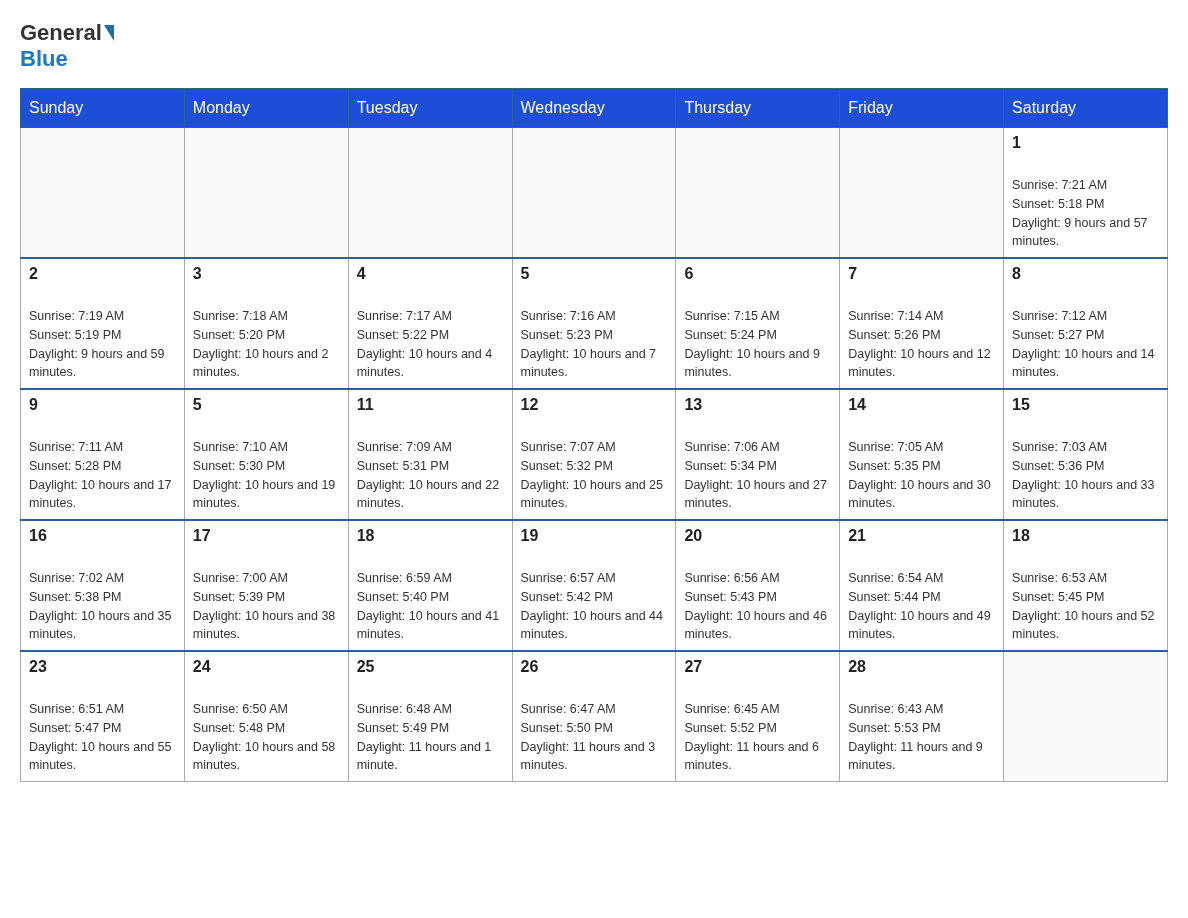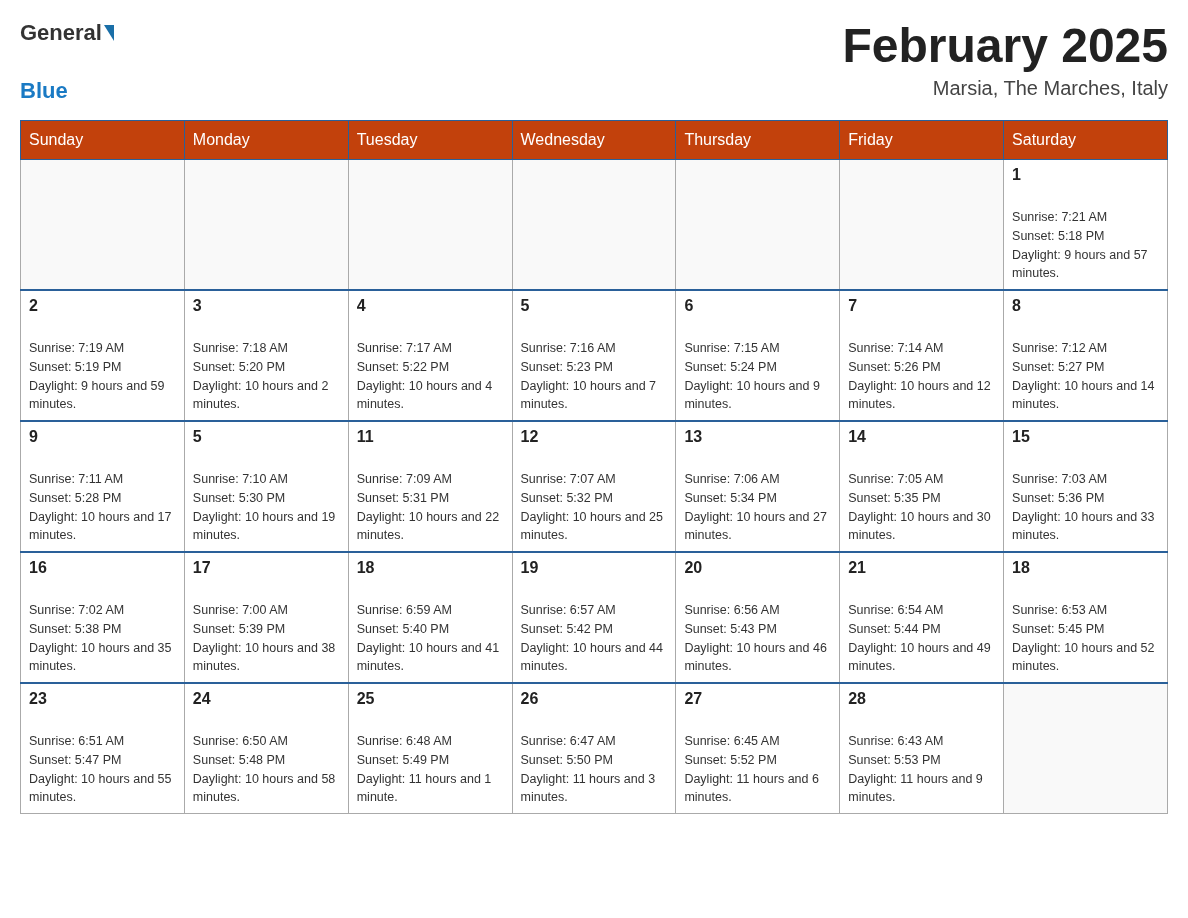--- a/index.html
+++ b/index.html
@@ -13,21 +13,20 @@
     .header {
       display: flex;
       justify-content: space-between;
       align-items: flex-start;
       margin-bottom: 16px;
     }
     .logo {
       display: flex;
       flex-direction: column;
       align-items: flex-start;
-      gap: 32px;
     }
     .logo-text {
       display: flex;
       align-items: center;
       font-size: 22px;
       font-weight: bold;
       color: #333;
     }
     .logo-general { color: #333; }
     .logo-arrow {
@@ -57,21 +56,21 @@
       font-size: 20px;
       color: #444;
       margin-top: 4px;
     }
     .calendar {
       width: 100%;
       border-collapse: collapse;
       border: 1px solid #888;
     }
     .calendar thead tr th {
-      background-color: #c2410c;
+      background-color: #1d4ed8;
       color: #fff;
       padding: 10px 8px;
       text-align: left;
       font-size: 16px;
       font-weight: normal;
       border: 1px solid #2a6099;
     }
     .calendar tbody tr td {
       vertical-align: top;
       border: 1px solid #aaa;
@@ -105,24 +104,20 @@
 </head>
 <body>
 
 <div class="header">
   <div class="logo">
     <div class="logo-text">
       <span class="logo-general">General</span>
       <span class="logo-arrow"></span>
     </div>
     <span class="logo-blue">Blue</span>
-  </div>
-  <div class="title-block">
-    <div class="month-title">February 2025</div>
-    <div class="location-title">Marsia, The Marches, Italy</div>
   </div>
 </div>
 
 <table class="calendar">
   <thead>
     <tr>
     <th>Sunday</th>
         <th>Monday</th>
         <th>Tuesday</th>
         <th>Wednesday</th>

